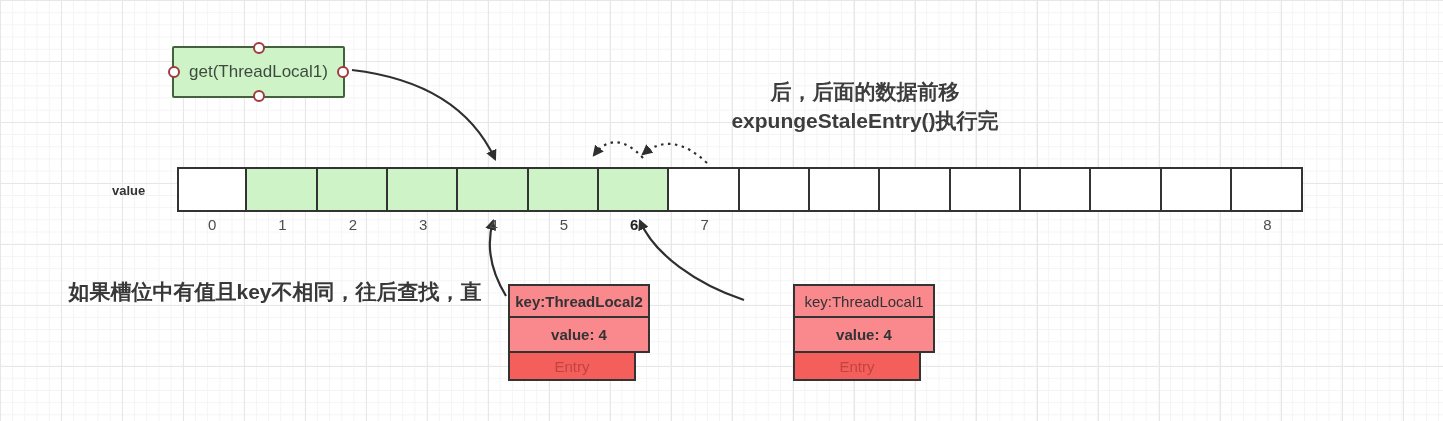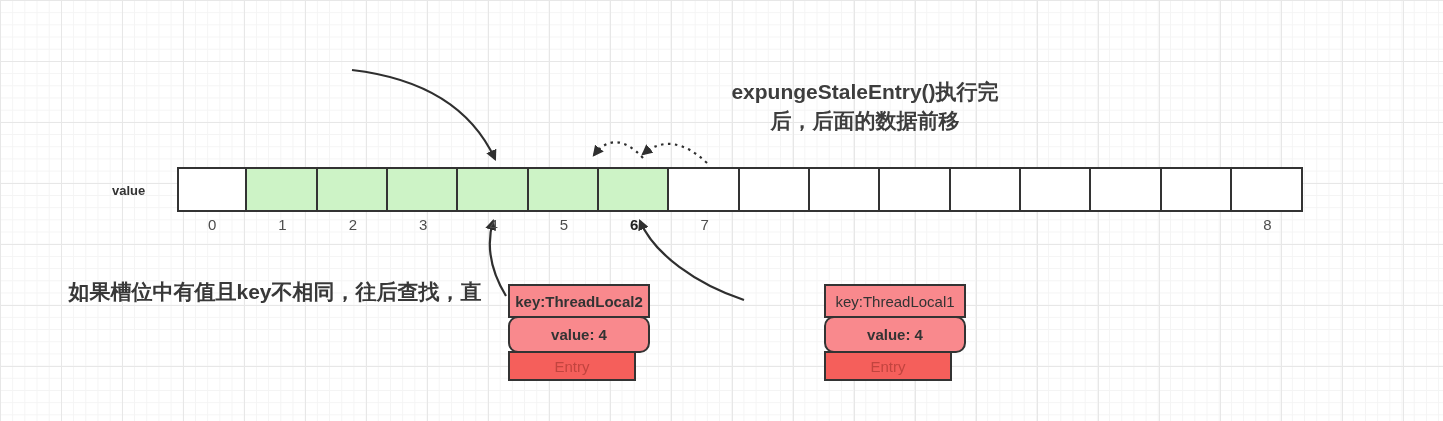--- a/index.html
+++ b/index.html
@@ -53,29 +53,29 @@
 
   
   .note{
     position:absolute;left:40px;top:265px;width:470px;text-align:center;
     font-size:21px;font-weight:700;line-height:30px;color:#383838;margin-top:12px;
   }
 
   
   .entry-group{position:absolute;width:128px;}
   .entry-group.g1{left:508px;top:284px;}
-  .entry-group.g2{left:776px;top:284px;padding-left:48px;}
+  .entry-group.g2{left:745px;top:284px;padding-left:48px;}
   .entry-key,.entry-value{
     box-sizing:border-box;width:142px;background:var(--salmon_fill);
     border:2px solid var(--cell_border);
     display:flex;align-items:center;justify-content:center;
     font-size:15px;font-weight:700;color:#333;
   }
   .entry-key{height:34px;}
-  .entry-value{height:37px;margin-top:-2px;border-radius:10px;}
+  .entry-value{height:37px;margin-top:-2px;}
   .entry-group.g2 .entry-key{font-weight:400;}
   .entry-chip{
     box-sizing:border-box;width:128px;height:30px;margin:-2px auto 0 auto;
     background:var(--red_fill);border:2px solid var(--cell_border);
     display:flex;align-items:center;justify-content:center;
     font-size:15px;color:var(--red_text);
   }
 </style>
 </head>
 <body>
@@ -88,24 +88,31 @@
         <path d="M0,0 L10,5 L0,10 z" style="fill:var(--arrow)"></path>
       </marker>
     </defs>
     <path d="M 352 70 C 420 78, 470 105, 495 159" fill="none" style="stroke:var(--arrow)" stroke-width="2.2" marker-end="url(#ah)"></path>
     <path d="M 506 296 C 489 268, 487 242, 493 221" fill="none" style="stroke:var(--arrow)" stroke-width="2.2" marker-end="url(#ah)"></path>
     <path d="M 744 300 C 696 284, 654 254, 640 221" fill="none" style="stroke:var(--arrow)" stroke-width="2.2" marker-end="url(#ah)"></path>
     <path d="M 643 158 Q 615 128, 594 155" fill="none" style="stroke:var(--arrow)" stroke-width="2.2" stroke-dasharray="2.5 4.5" marker-end="url(#ah)"></path>
     <path d="M 707 163 Q 672 130, 643 154" fill="none" style="stroke:var(--arrow)" stroke-width="2.2" stroke-dasharray="2.5 4.5" marker-end="url(#ah)"></path>
   </svg>
 
+  <div class="get-box">
+    <span>get(ThreadLocal1)</span>
+    <span class="handle top"></span>
+    <span class="handle bottom"></span>
+    <span class="handle left"></span>
+    <span class="handle right"></span>
+  </div>
 
   <div class="title">
+    <div>后，后面的数据前移</div>
     <div>expungeStaleEntry()执行完</div>
-    <div>后，后面的数据前移</div>
   </div>
 
   <div class="table-label">value</div>
   <div class="table-row">
       <div class="cell-col">
         <div class="cell"></div>
         <div class="idx">0</div>
       </div>
       <div class="cell-col">
         <div class="cell green"></div>

